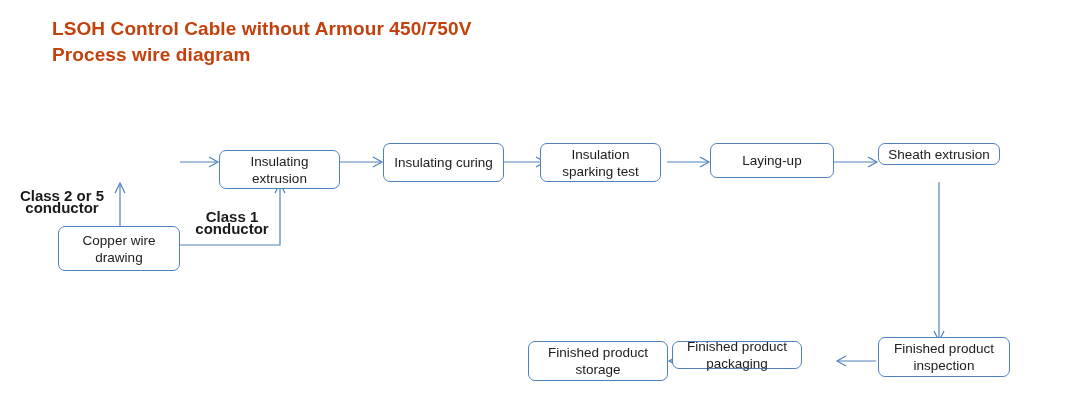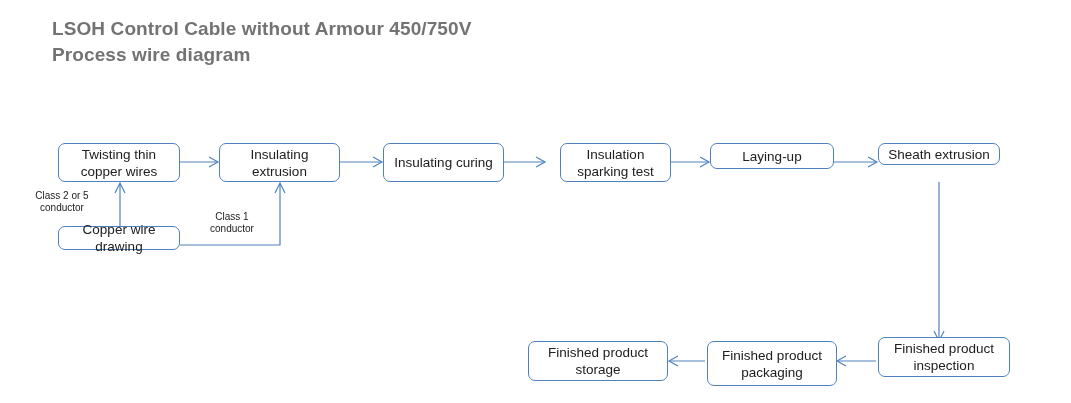--- a/index.html
+++ b/index.html
@@ -22,21 +22,21 @@
     height: 403px;
   }
   .title {
     position: absolute;
     left: 52px;
     top: 16px;
     width: 700px;
     font-size: 19px;
     font-weight: bold;
     line-height: 26px;
-    color: #737373;
+    color: #c2410c;
     letter-spacing: 0.1px;
   }
   .title-line2 {
     display: block;
   }
   .node {
     position: absolute;
     box-sizing: border-box;
     border: 1px solid #4f81bd;
     border-radius: 7px;
@@ -45,24 +45,25 @@
     align-items: center;
     justify-content: center;
     text-align: center;
     font-size: 13.5px;
     line-height: 17px;
     color: #202020;
     padding: 0 4px;
   }
   .edge-label {
     position: absolute;
-    font-size: 10px;
+    font-size: 15px;
     line-height: 12px;
     text-align: center;
     color: #1a1a1a;
+    font-weight: bold;
   }
   svg.wires {
     position: absolute;
     left: 0; top: 0;
     width: 1071px;
     height: 403px;
     overflow: visible;
   }
   svg.wires line, svg.wires path, svg.wires polyline {
     stroke: #4f81bd;
@@ -112,37 +113,36 @@
     <line x1="939" y1="182" x2="939" y2="340"></line>
     <polyline class="arrowhead" points="934,331 939,341 944,331"></polyline>
 
     <line x1="876" y1="361" x2="838" y2="361"></line>
     <polyline class="arrowhead" points="846,356 837,361 846,366"></polyline>
 
     <line x1="705" y1="361" x2="670" y2="361"></line>
     <polyline class="arrowhead" points="678,356 669,361 678,366"></polyline>
   </svg>
 
-  <div class="node" style="left:58px; top:143px; width:122px; height:39px;">Twisting thin copper wires</div>
 
-  <div class="node" style="left:219px; top:143px; width:121px; height:39px;">Insulating extrusion</div>
+  <div class="node" style="left:219px; top:150px; width:121px; height:39px;">Insulating extrusion</div>
 
   <div class="node" style="left:383px; top:143px; width:121px; height:39px;">Insulating curing</div>
 
-  <div class="node" style="left:560px; top:143px; width:111px; height:39px;">Insulation sparking test</div>
+  <div class="node" style="left:540px; top:143px; width:121px; height:39px;">Insulation sparking test</div>
 
-  <div class="node" style="left:710px; top:143px; width:124px; height:26px;">Laying-up</div>
+  <div class="node" style="left:710px; top:143px; width:124px; height:35px;">Laying-up</div>
 
   <div class="node" style="left:878px; top:143px; width:122px; height:22px;">Sheath extrusion</div>
 
-  <div class="node" style="left:58px; top:226px; width:122px; height:24px;">Copper wire drawing</div>
+  <div class="node" style="left:58px; top:226px; width:122px; height:45px;">Copper wire drawing</div>
 
   <div class="node" style="left:878px; top:337px; width:132px; height:40px;text-align:center;">Finished product inspection</div>
 
-  <div class="node" style="left:707px; top:341px; width:130px; height:45px;">Finished product packaging</div>
+  <div class="node" style="left:672px; top:341px; width:130px; height:28px;">Finished product packaging</div>
 
   <div class="node" style="left:528px; top:341px; width:140px; height:40px;">Finished product storage</div>
 
   <div class="edge-label" style="left:14px; top:190px; width:96px;">Class 2 or 5 conductor</div>
 
   <div class="edge-label" style="left:192px; top:211px; width:80px;">Class 1 conductor</div>
 
 </div>
 
 </body></html>

